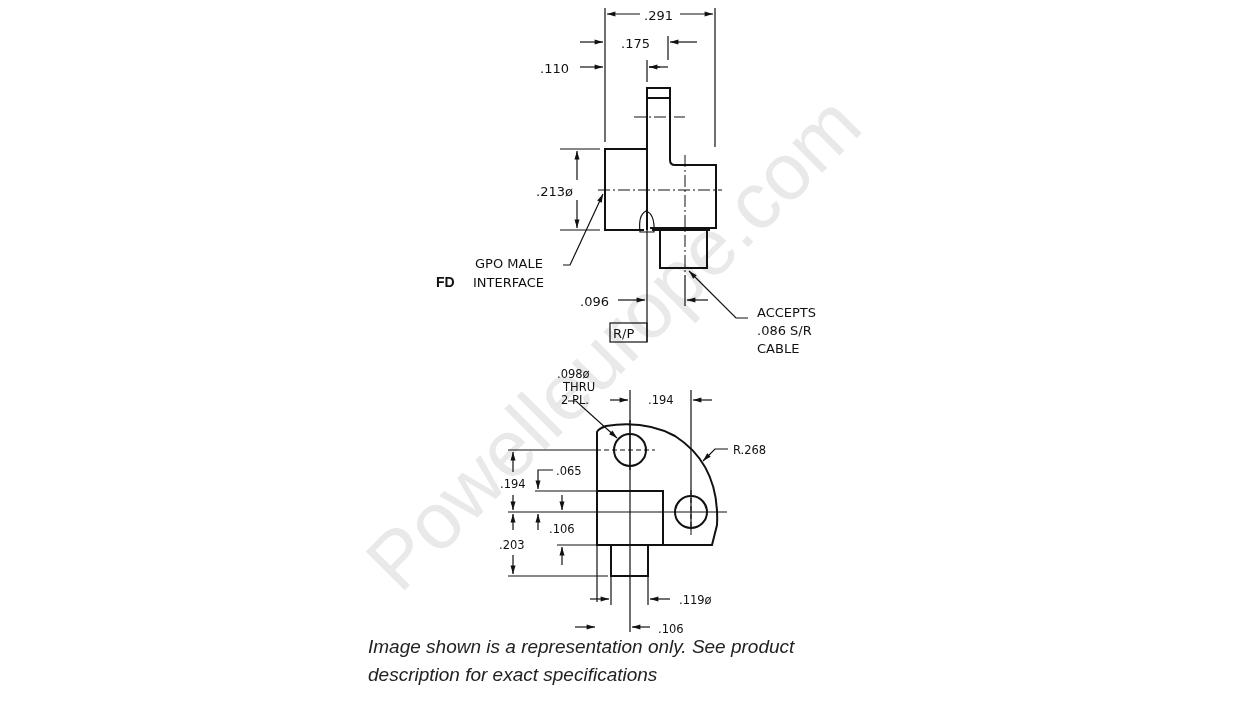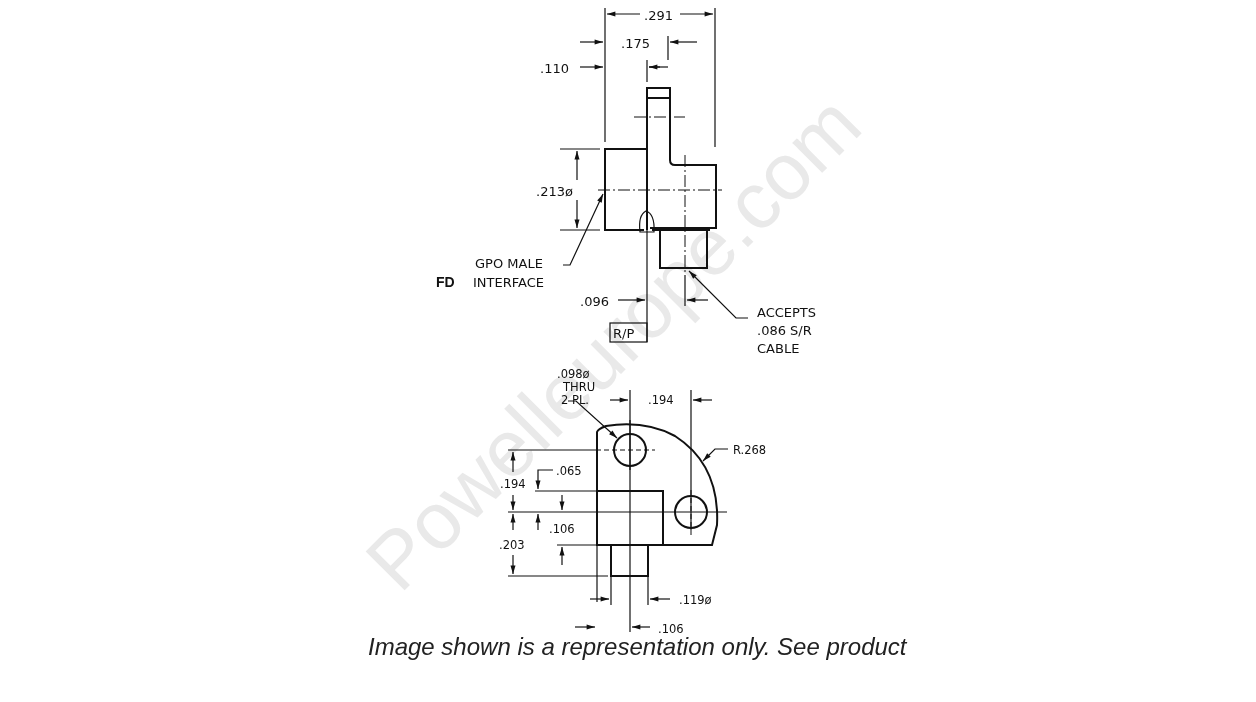--- a/index.html
+++ b/index.html
@@ -6,21 +6,21 @@
     body { width: 1256px; height: 702px; position: relative; overflow: hidden; font-family: "Liberation Sans", sans-serif; }
     #drawing { position: absolute; left: 0; top: 0; width: 1256px; height: 702px; }
     .ln { stroke: #111; stroke-width: 2; fill: none; }
     .th { stroke: #111; stroke-width: 1.2; fill: none; }
     .cl { stroke: #111; stroke-width: 1; fill: none; stroke-dasharray: 12 3 2 3; }
     .hd { stroke: #111; stroke-width: 1; fill: none; stroke-dasharray: 5 3; }
     .lbl { font-family: "DejaVu Sans", sans-serif; font-size: 13px; fill: #111; }
     .lbl-sm { font-family: "DejaVu Sans", sans-serif; font-size: 11.5px; fill: #111; }
     .lbl-b { font-family: "Liberation Sans", sans-serif; font-size: 14px; font-weight: bold; fill: #111; }
     .wm { font-family: "Liberation Sans", sans-serif; font-size: 80px; fill: #e9e9e9; }
-    .caption { position: absolute; left: 368px; top: 633px; width: 560px; font-family: "Liberation Sans", sans-serif; font-style: italic; font-size: 24px; line-height: 28px; color: #222; }
+    .caption { position: absolute; left: 368px; top: 633px; width: 560px; font-family: "Liberation Sans", sans-serif; font-style: italic; font-size: 19px; line-height: 28px; color: #222; }
   </style>
 </head>
 <body>
 
 <svg id="drawing" viewBox="0 0 1256 702" xmlns="http://www.w3.org/2000/svg">
   <defs>
     <marker id="arr" viewBox="0 0 10 10" refX="10" refY="5" markerWidth="9" markerHeight="7" orient="auto-start-reverse">
       <path d="M0,2 L10,5 L0,8 z" fill="#111"></path>
     </marker>
   </defs>
@@ -144,13 +144,14 @@
     <text class="lbl-sm" x="679" y="604">.119ø</text>
 
     <line class="th" x1="575" y1="627" x2="595" y2="627" marker-end="url(#arr)"></line>
     <line class="th" x1="650" y1="627" x2="632" y2="627" marker-end="url(#arr)"></line>
     <text class="lbl-sm" x="658" y="633">.106</text>
   </g>
 </svg>
 
 <div class="caption">
   <div>Image shown is a representation only. See product</div>
+  <div>description for exact specifications</div>
 </div>
 
 </body></html>

